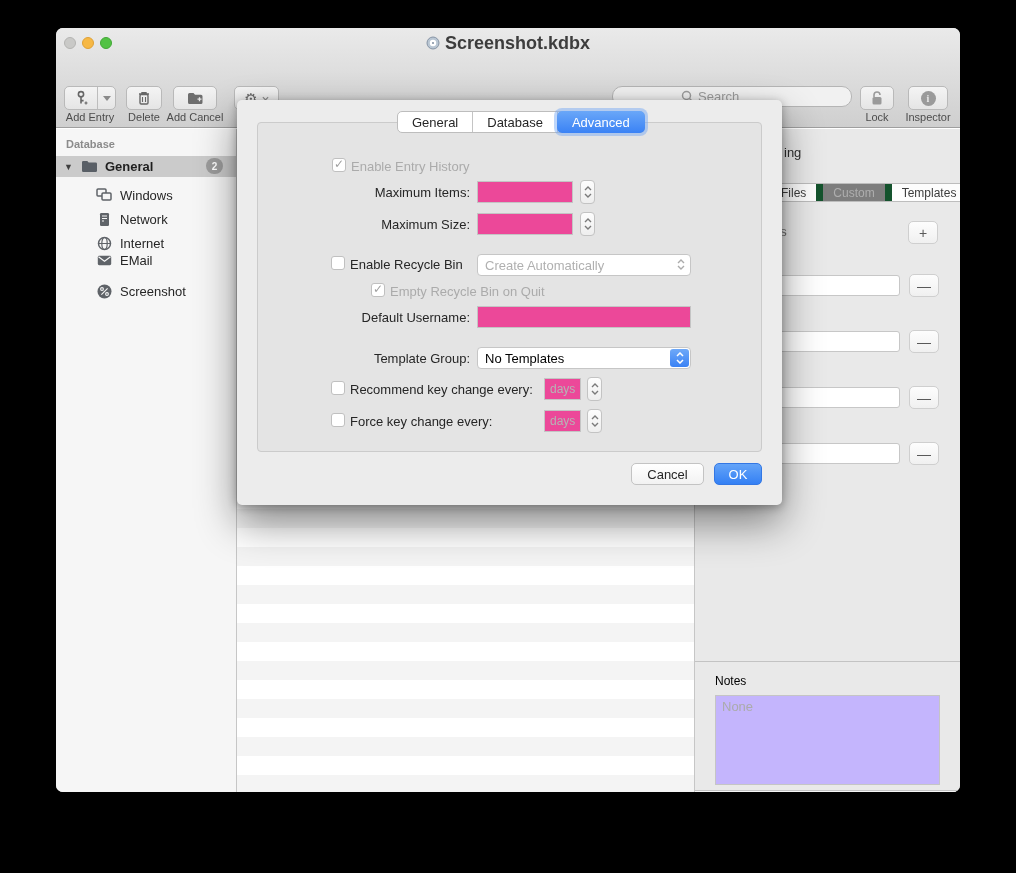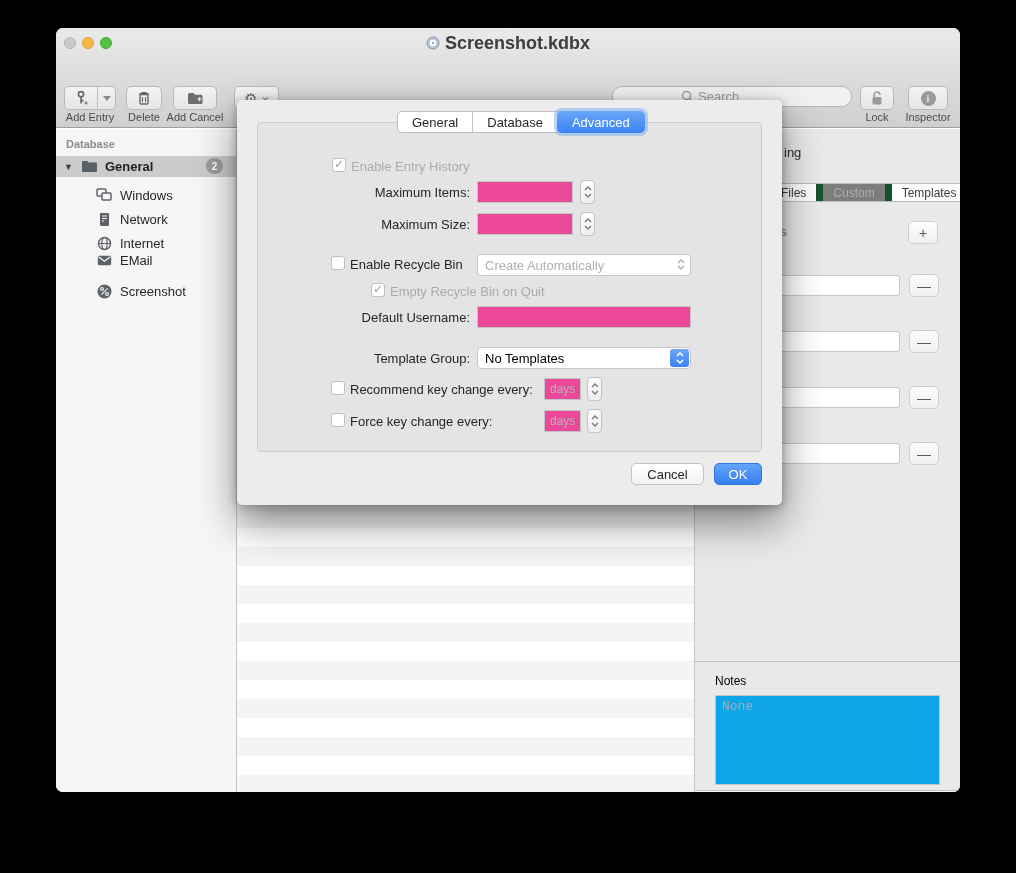--- a/index.html
+++ b/index.html
@@ -49,21 +49,21 @@
   #insp-title { position:absolute; left:89px; top:16px; font-size:13px; color:#2f2f2f; }
   #insp-tabs { position:absolute; left:75px; top:54px; height:19px; display:flex; border:1px solid #bdbdbd; border-radius:4px; overflow:hidden; background:#fff; }
   .insp-tab { font-size:12px; color:#3c3c3c; padding:0 10px; display:flex; align-items:center; border-right:7px solid #14532d; background:#fdfdfd; }
   .insp-tab:last-child { border-right:none; }
   .insp-tab.sel { background:#7d7d7d; color:#aeaeae; }
   #fields-frag { position:absolute; left:78px; top:95px; font-size:13px; color:#6e6e6e; }
   .sq-btn { position:absolute; width:30px; height:23px; background:linear-gradient(#fdfdfd,#f0f0f0); border:1px solid #cfcfcf; border-radius:5px; display:flex; align-items:center; justify-content:center; font-size:14px; color:#595959; }
   .cfield { position:absolute; left:25px; width:180px; height:21px; background:#fff; border:1px solid #c7c7c7; border-radius:3px; font-size:12px; padding:0 5px; font-family:inherit; outline:none; }
   .hdiv { position:absolute; left:0; width:100%; height:1px; background:#c3c3c3; }
   #notes-label { position:absolute; left:20px; top:545px; font-size:12px; color:#000000; }
-  #notes-area { position:absolute; left:20px; top:566px; width:225px; height:90px; background:#0ea5e9; border:1px solid #c5c5c5; resize:none; font-size:13px; color:#444; padding:3px 6px; font-family:Liberation Mono, monospace; outline:none; }
+  #notes-area { position:absolute; left:20px; top:566px; width:225px; height:90px; background:#c4b5fd; border:1px solid #c5c5c5; resize:none; font-size:13px; color:#444; padding:3px 6px; font-family:Liberation Sans, sans-serif; outline:none; }
   #notes-area::placeholder { color:#ababab; }
   #insp-bottom { position:absolute; left:0; top:662px; width:100%; height:30px; background:#f5f5f5; }
 
   
   #dialog { position:absolute; left:237px; top:100px; width:545px; height:405px; background:#ececec; border-radius:5px; box-shadow:0 18px 40px rgba(0,0,0,.45), 0 2px 10px rgba(0,0,0,.3); z-index:10; }
   #groupbox { position:absolute; left:20px; top:22px; width:505px; height:330px; background:#e4e4e4; border:1px solid #cbcbcb; border-radius:4px; }
   #dlg-tabs { position:absolute; left:160px; top:11px; height:22px; display:flex; background:#fff; border:1px solid #bdbdbd; border-radius:5px; }
   .dlg-tab { font-size:13px; color:#262626; display:flex; align-items:center; justify-content:center; padding:0 14px; border-right:1px solid #c4c4c4; }
   .dlg-tab:last-child { border-right:none; }
   .dlg-tab.sel { background:linear-gradient(#6aa7f8,#3a82f5); color:#fff; border-radius:5px; margin:-1px; padding:0 15px; box-shadow:0 0 0 3px rgba(110,165,245,.45); border-right:none; }

